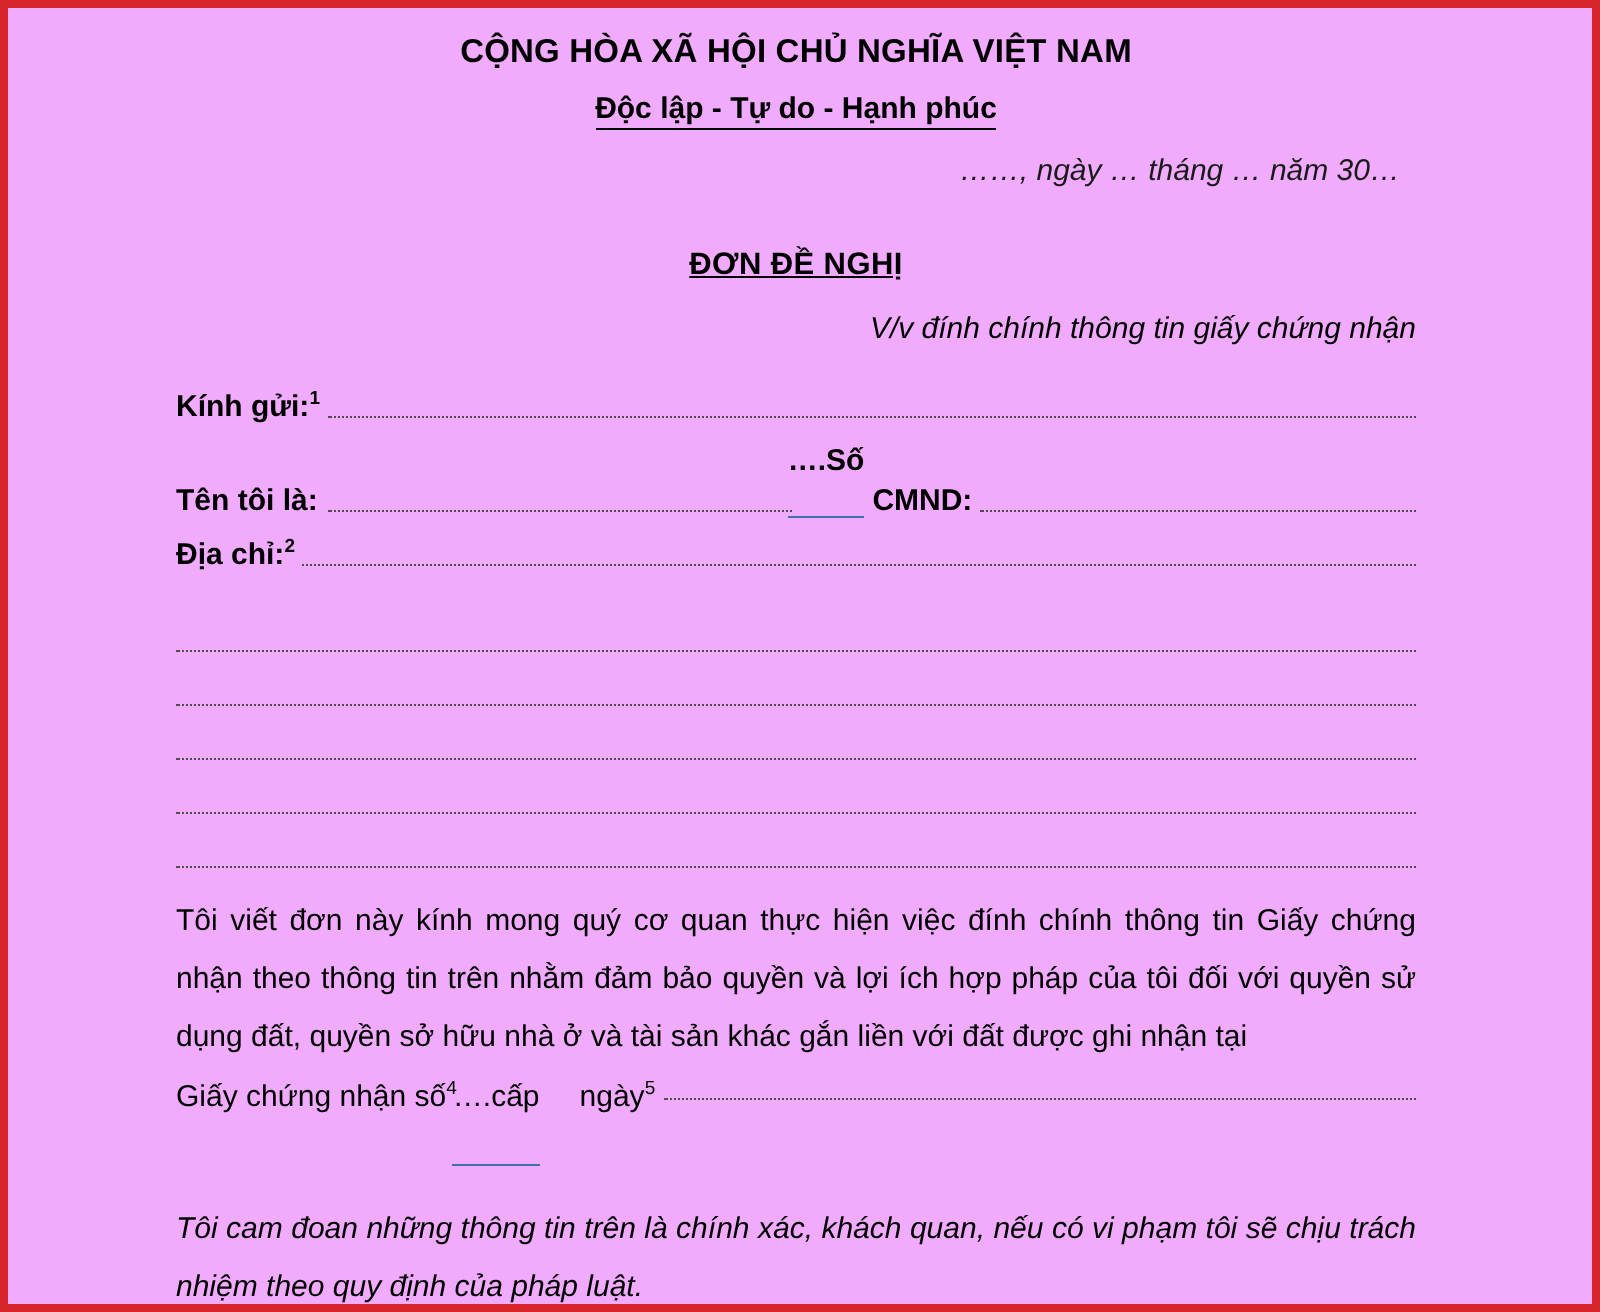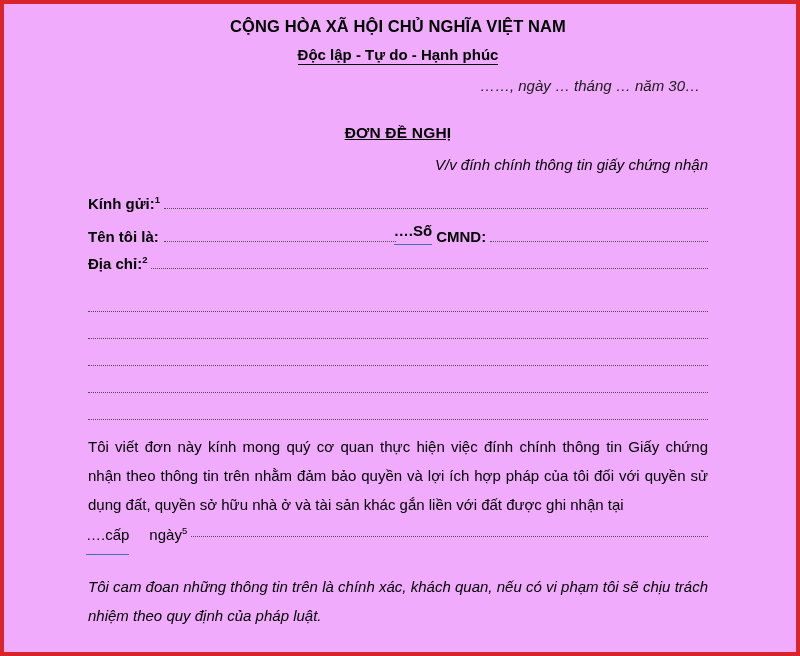--- a/index.html
+++ b/index.html
@@ -98,21 +98,21 @@
   .dots-short {
     flex: 0 0 auto;
     width: 232px;
     border-bottom: 1.6px dotted #4d4d4d;
     position: relative;
     top: -3px;
     margin-left: 5px;
   }
   .spell {
     border-bottom: 1.4px solid #3f6fb5;
-    padding-bottom: 5px;
+    padding-bottom: 19px;
     margin-left: -2px;
   }
   sup {
     font-size: 9.5px;
     vertical-align: super;
     line-height: 0;
   }
 
   
   .statement {
@@ -189,20 +189,21 @@
       <div class="blank-line"></div>
       <div class="blank-line"></div>
       <div class="blank-line"></div>
       <div class="blank-line"></div>
       <div class="blank-line"></div>
     </div>
 
     <div class="body-para">Tôi viết đơn này kính mong quý cơ quan thực hiện việc đính chính thông tin Giấy chứng nhận theo thông tin trên nhằm đảm bảo quyền và lợi ích hợp pháp của tôi đối với quyền sử dụng đất, quyền sở hữu nhà ở và tài sản khác gắn liền với đất được ghi nhận tại</div>
 
     <div class="inline-row">
+      <span><span>Giấy chứng nhận số</span><sup>4</sup></span>
       <span class="spell">….cấp</span>
       <span style="margin-left:20px"><span>ngày</span><sup>5</sup></span>
       <span class="dots"></span>
     </div>
 
     <div class="body-para tight">Tôi cam đoan những thông tin trên là chính xác, khách quan, nếu có vi phạm tôi sẽ chịu trách nhiệm theo quy định của pháp luật.</div>
 
   </div>
 </div>
 

